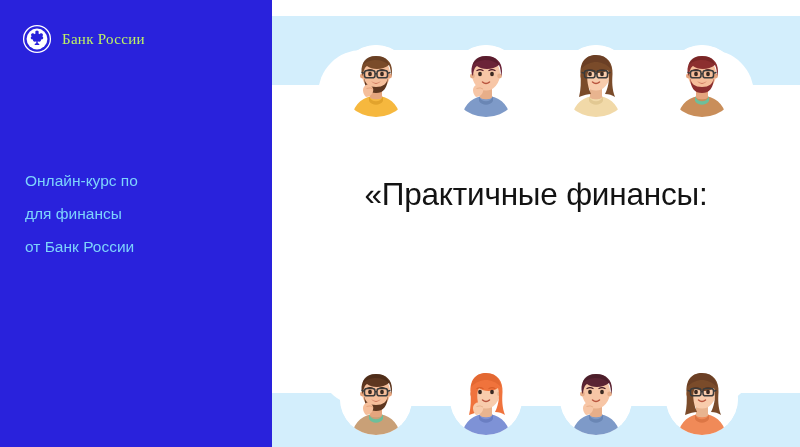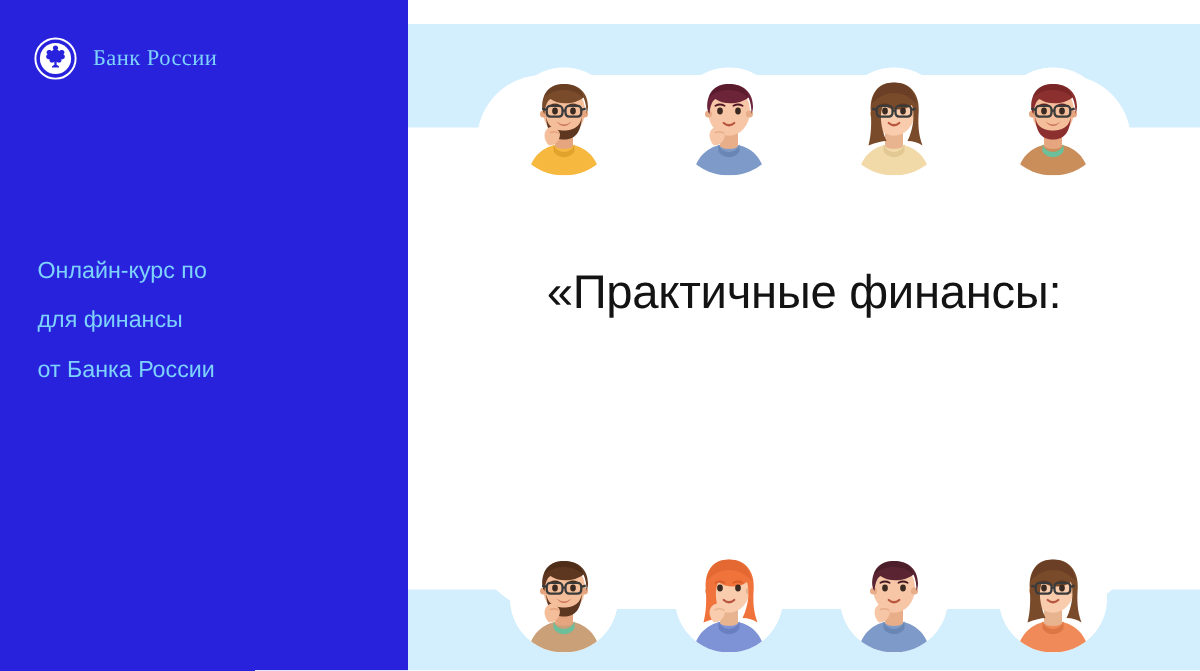--- a/index.html
+++ b/index.html
@@ -15,21 +15,21 @@
   
   #left-panel{
     position:absolute;left:0;top:0;width:272px;height:447px;
     background:#2922DC;overflow:hidden;
   }
   #logo-lockup{
     position:absolute;left:22px;top:24px;display:flex;align-items:center;gap:10px;
   }
   #logo-mark{width:30px;height:30px;flex:0 0 30px;}
   #logo-text{
-    color:#7dd3fc;font-size:15px;letter-spacing:.3px;white-space:nowrap;
+    color:#bef264;font-size:15px;letter-spacing:.3px;white-space:nowrap;
     font-family:"Liberation Serif", serif;
   }
   #left-copy{
     position:absolute;left:25px;top:164px;width:258px;
     color:#7dd3fc;font-size:15.5px;line-height:33px;
   }
   #left-copy .ln{display:block;white-space:nowrap;}
 
   
   #right-panel{
@@ -78,21 +78,21 @@
             <path d="M15 6.4c-1.0 0-1.75.72-1.75 1.62 0 .5.22.9.55 1.17-.5.16-.95.5-1.26.95-.45-.6-1.2-.95-1.98-.82-1.0.17-1.66 1.0-1.5 1.87.08.45.35.8.72 1.0-.52.3-.9.78-1.0 1.36-.17.95.47 1.82 1.44 1.98.3.05.58.02.84-.06-.14.5-.08 1.04.2 1.5.5.82 1.6 1.05 2.45.5.2-.13.36-.3.48-.48l.06 2.1-1.55 1.0v.92h4.6v-.92l-1.55-1 .06-2.1c.12.18.28.35.48.48.85.55 1.95.32 2.45-.5.28-.46.34-1 .2-1.5.26.08.54.11.84.06.97-.16 1.61-1.03 1.44-1.98-.1-.58-.48-1.06-1-1.36.37-.2.64-.55.72-1 .16-.87-.5-1.7-1.5-1.87-.78-.13-1.53.22-1.98.82-.31-.45-.76-.79-1.26-.95.33-.27.55-.67.55-1.17 0-.9-.75-1.62-1.75-1.62z"></path>
           </g>
         </svg>
       </span>
       <span id="logo-text">Банк России</span>
     </div>
 
     <div id="left-copy">
       <span class="ln">Онлайн-курс по</span>
       <span class="ln">для финансы</span>
-      <span class="ln">от Банка России</span>
+      <span class="ln">от Банк России</span>
     </div>
   </div>
 
   <div id="right-panel">
     <div class="band" id="band-top"></div>
     <div class="band" id="band-bottom"></div>
     <div id="stage-top"></div>
     <div id="stage-bottom"></div>
 
     <div id="headline">

